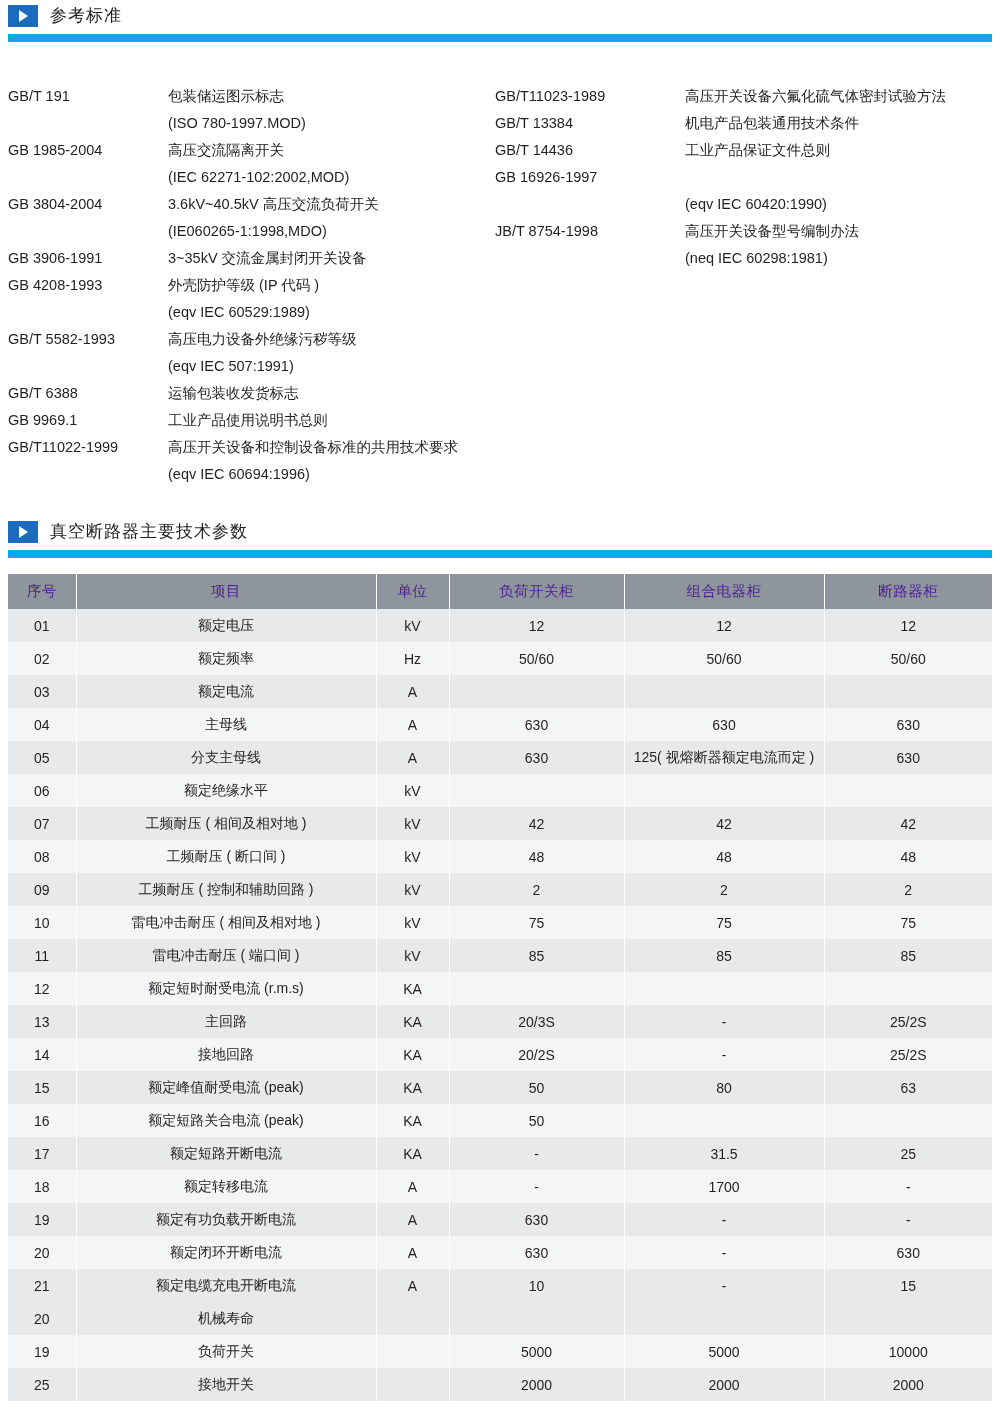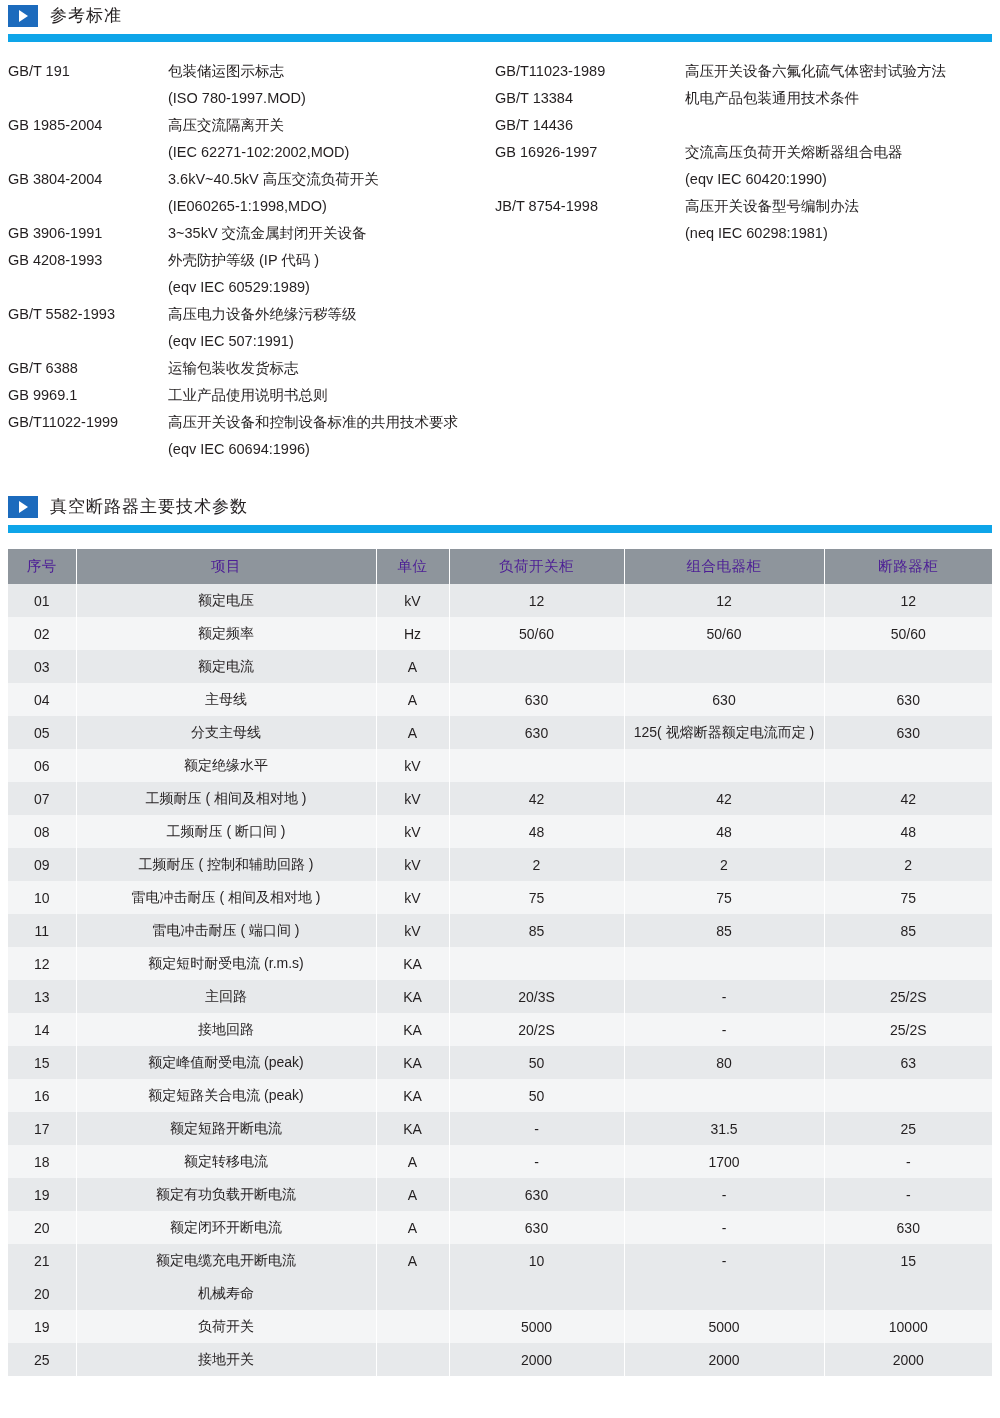--- a/index.html
+++ b/index.html
@@ -51,20 +51,21 @@
     color: #231f20;
   }
   
   .standards {
     display: flex;
     gap: 0;
     margin-bottom: 28px;
   }
   .std-col {
     display: block;
+    margin-top: 25px;
   }
   .std-col.left { width: 490px; }
   .std-col.right { width: 500px; }
   .std-row {
     display: flex;
     align-items: baseline;
     line-height: 27px;
     font-size: 14.5px;
   }
   .std-row .code {
@@ -190,24 +191,24 @@
       <div class="std-row">
           <span class="code">GB/T11023-1989</span>
           <span class="desc">高压开关设备六氟化硫气体密封试验方法</span>
         </div>
       <div class="std-row">
           <span class="code">GB/T 13384</span>
           <span class="desc">机电产品包装通用技术条件</span>
         </div>
       <div class="std-row">
           <span class="code">GB/T 14436</span>
+          <span class="desc">工业产品保证文件总则</span>
         </div>
       <div class="std-row">
           <span class="code">GB 16926-1997</span>
-          <span class="desc">交流高压负荷开关熔断器组合电器</span>
         </div>
       <div class="std-row cont">
           <span class="code"></span>
           <span class="desc">(eqv IEC 60420:1990)</span>
         </div>
       <div class="std-row">
           <span class="code">JB/T 8754-1998</span>
           <span class="desc">高压开关设备型号编制办法</span>
         </div>
       <div class="std-row cont">

